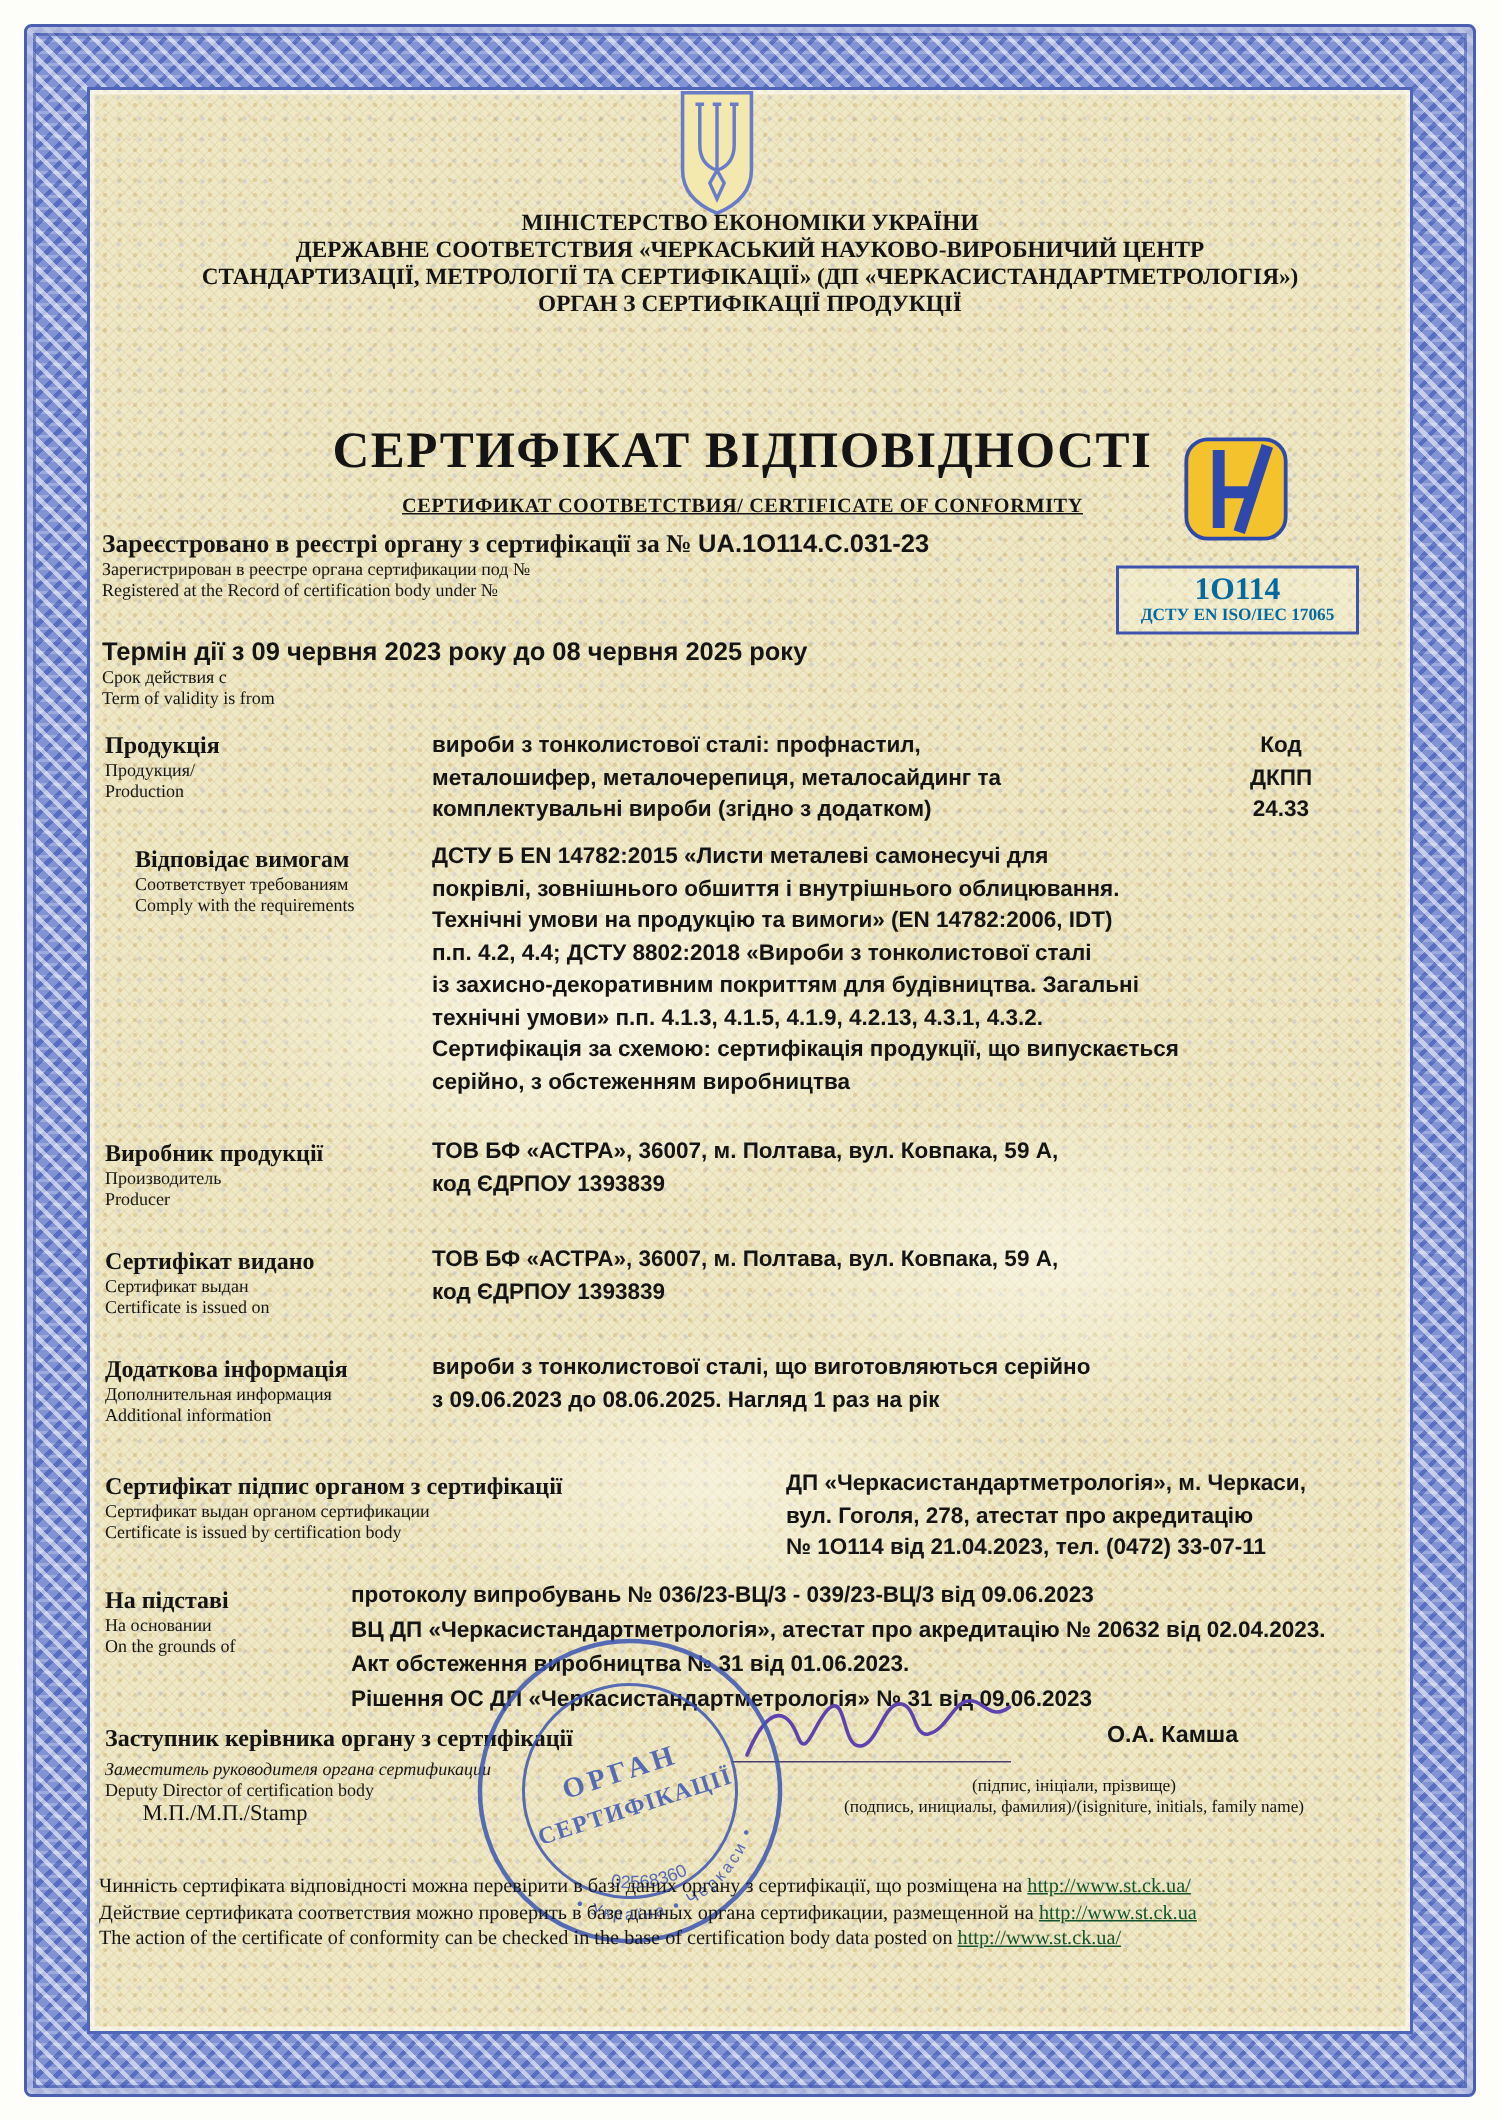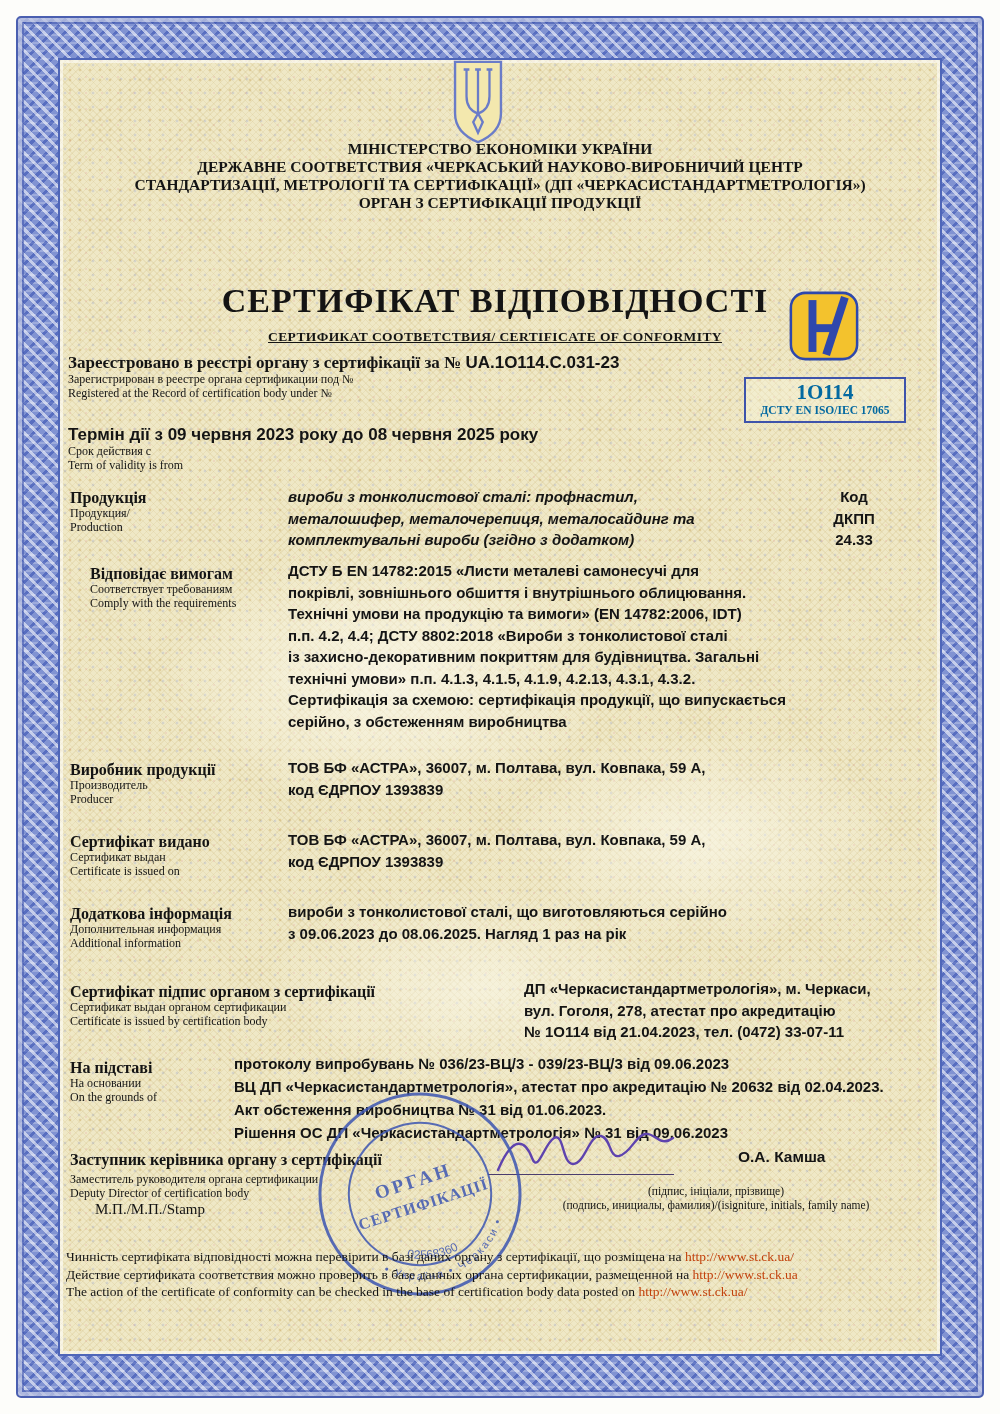--- a/index.html
+++ b/index.html
@@ -56,21 +56,21 @@
   .reg .main .cnum{font-family:"Liberation Sans",sans-serif;}
   .sub12{font:12px/13.5px "Liberation Serif",serif;}
   .validity{left:68px;top:424px;width:720px;}
   .validity .main{font:bold 17px/21px "Liberation Sans",sans-serif;}
   .lbl-ua{font:bold 16px/19px "Liberation Serif",serif;}
   .val{font:bold 15px/21.5px "Liberation Sans",sans-serif;}
   .val23{font:bold 15px/23px "Liberation Sans",sans-serif;}
   .code-col{left:806px;top:486px;width:96px;text-align:center;font:bold 15px/21.5px "Liberation Sans",sans-serif;}
   .sig-caption{font:11.5px/14px "Liberation Serif",serif;text-align:center;}
   .footer{left:66px;top:1248px;width:874px;font:13.5px/17.5px "Liberation Serif",serif;}
-  .footer .link{color:#c2410c;cursor:pointer;}
+  .footer .link{text-decoration:underline;color:#14532d;cursor:pointer;}
   .stamp{left:312px;top:1086px;width:216px;height:216px;opacity:.85;}
   .sigline{left:488px;top:1174px;width:186px;border-top:1.6px solid #4a3c6e;}
   .mp{left:95px;top:1200px;font:15px/18px "Liberation Serif",serif;}
 </style>
 </head>
 <body>
 
 <div class="doc">
   <div class="frame"></div>
   <div class="inner"></div>
@@ -128,21 +128,21 @@
     <div class="main">Термін дії з 09 червня 2023 року  до  08 червня 2025 року</div>
     <div class="sub12">Срок действия с</div>
     <div class="sub12">Term of validity is from</div>
   </div>
 
   <div class="abs" style="left:70px;top:488px;width:212px;">
     <div class="lbl-ua">Продукція</div>
     <div class="sub12">Продукция/</div>
     <div class="sub12">Production</div>
   </div>
-  <div class="abs val" style="left:288px;top:486px;width:520px;font-style:italic;">
+  <div class="abs val" style="left:288px;top:486px;width:520px;">
     <div>вироби з тонколистової сталі: профнастил,</div>
     <div>металошифер, металочерепиця, металосайдинг та</div>
     <div>комплектувальні вироби (згідно з додатком)</div>
   </div>
   <div class="abs code-col">
     <div>Код</div>
     <div>ДКПП</div>
     <div>24.33</div>
   </div>
 
@@ -209,21 +209,21 @@
     <div class="sub12">On the grounds of</div>
   </div>
   <div class="abs val23" style="left:234px;top:1052px;width:706px;">
     <div>протоколу випробувань № 036/23-ВЦ/3 - 039/23-ВЦ/3 від 09.06.2023</div>
     <div>ВЦ ДП «Черкасистандартметрологія», атестат про акредитацію № 20632 від 02.04.2023.</div>
     <div>Акт обстеження виробництва № 31 від 01.06.2023.</div>
     <div>Рішення ОС ДП «Черкасистандартметрологія» № 31 від 09.06.2023</div>
   </div>
 
   <div class="abs lbl-ua" style="left:70px;top:1150px;">Заступник керівника органу з сертифікації</div>
-  <div class="abs sub12" style="left:70px;top:1173px;">Заместитель руководителя органа сертификации</div>
+  <div class="abs sub12" style="left:70px;top:1173px;font-style:italic;">Заместитель руководителя органа сертификации</div>
   <div class="abs sub12" style="left:70px;top:1187px;">Deputy Director of certification body</div>
   <div class="abs mp">М.П./М.П./Stamp</div>
 
   <div class="abs" style="left:492px;top:1126px;width:186px;height:50px;">
     <svg width="186" height="50" viewBox="0 0 186 50">
       <path d="M6,44 C22,6 34,16 40,32 C46,48 52,18 62,12 C72,6 70,38 81,38 C93,38 97,8 109,10 C119,12 117,32 127,30 C139,27 143,10 153,8 C163,6 168,22 181,12" fill="none" stroke="#5e43ae" stroke-width="2.4" stroke-linecap="round"></path>
     </svg>
   </div>
   <div class="abs sigline"></div>
   <div class="abs sans-b" style="left:738px;top:1148px;font-size:15.5px;">О.А. Камша</div>

